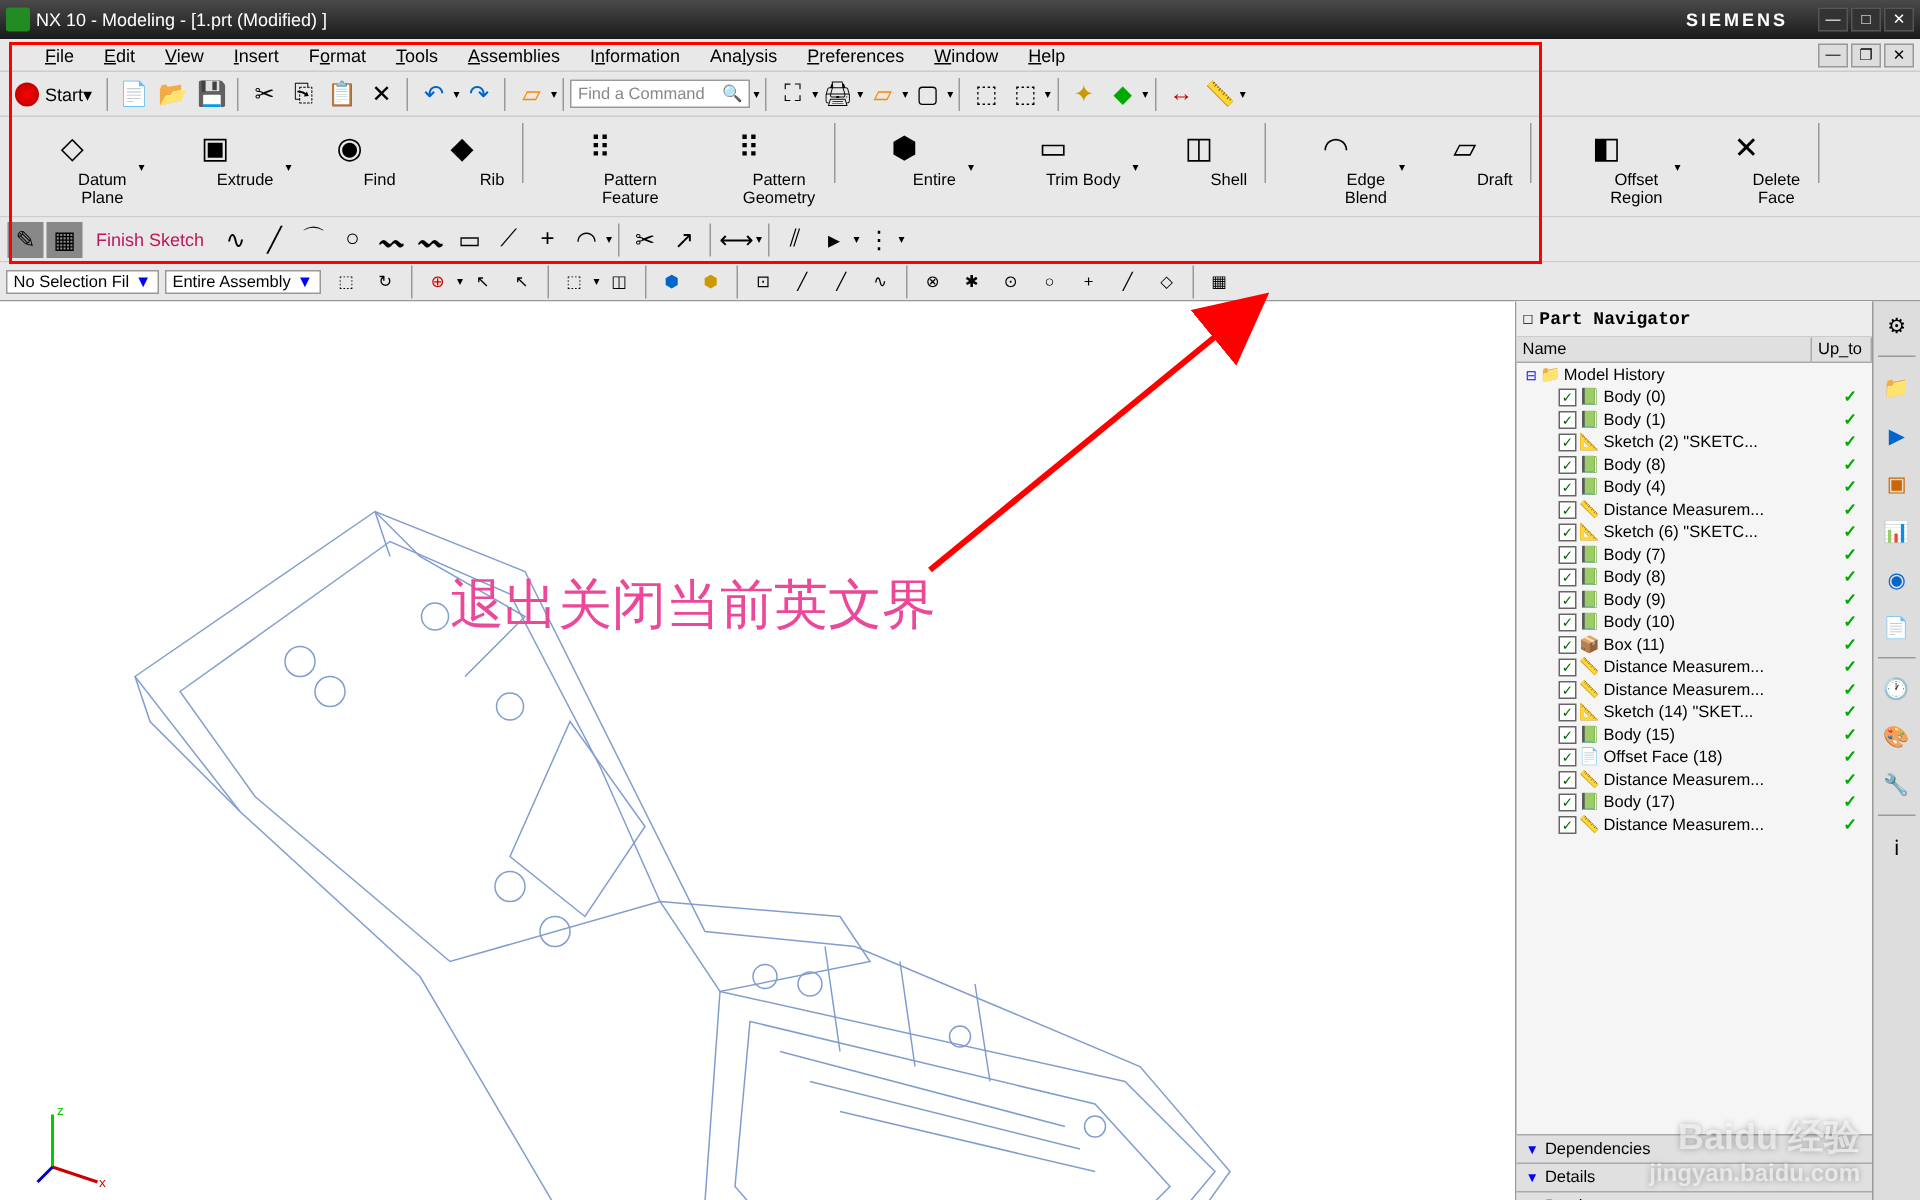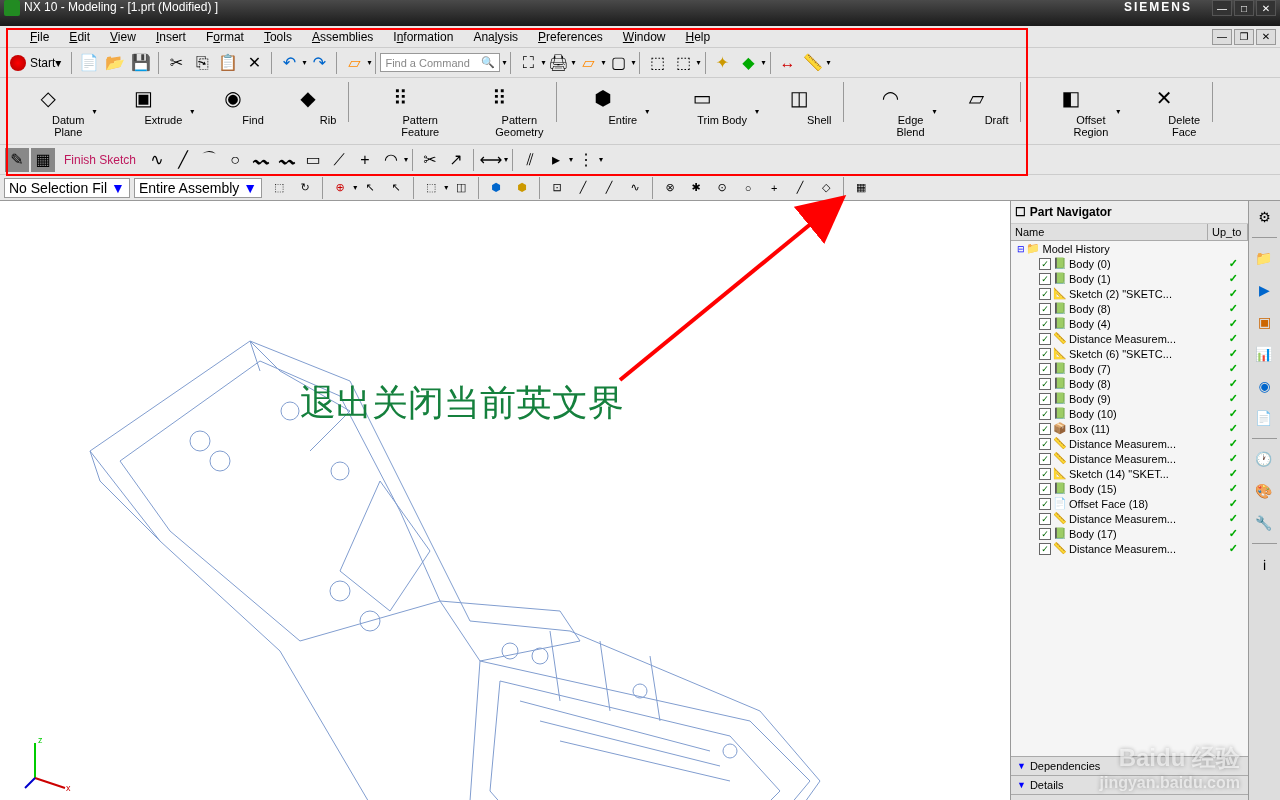--- a/index.html
+++ b/index.html
@@ -1,17 +1,17 @@
 <!DOCTYPE html>
 <html><head>
 <meta charset="utf-8">
 <style>
 * { margin:0; padding:0; box-sizing:border-box; font-family:"MS Sans Serif",Tahoma,sans-serif; }
 body { width:1280px; height:800px; background:#fff; overflow:hidden; position:relative; }
-.titlebar { height:26px; background:linear-gradient(180deg,#4a4a4a,#1a1a1a); color:#fff; display:flex; align-items:flex-start; padding:0 4px; font-size:12px; }
+.titlebar { height:26px; background:linear-gradient(180deg,#4a4a4a,#1a1a1a); color:#fff; display:flex; align-items:center; padding:0 4px; font-size:12px; }
 .titlebar .app-icon { width:16px; height:16px; background:#228B22; border-radius:2px; margin-right:4px; }
 .titlebar .title { flex:1; }
 .titlebar .brand { font-weight:bold; letter-spacing:2px; margin-right:20px; }
 .win-controls { display:flex; gap:2px; }
 .win-btn { width:20px; height:16px; background:#333; border:1px solid #555; color:#fff; font-size:10px; display:flex; align-items:center; justify-content:center; cursor:pointer; }
 .highlight-border { position:absolute; border:2px solid red; pointer-events:none; z-index:50; }
 .menubar { height:22px; background:#e8e8e8; display:flex; align-items:center; padding-left:20px; font-size:12px; border-bottom:1px solid #ccc; }
 .menu-item { padding:2px 10px; cursor:pointer; }
 .menu-item span { text-decoration:underline; }
 .toolbar { background:#e8e8e8; display:flex; align-items:center; padding:2px 4px; border-bottom:1px solid #ccc; }
@@ -21,41 +21,41 @@
 .start-btn { display:flex; align-items:center; padding:2px 6px; font-size:12px; cursor:pointer; }
 .start-btn::before { content:""; width:16px; height:16px; background:radial-gradient(circle,#f00,#a00); border-radius:50%; margin-right:4px; }
 .search-box { border:1px solid #999; background:#fff; padding:2px 4px; width:120px; font-size:11px; color:#888; display:flex; align-items:center; justify-content:space-between; }
 .ribbon { background:#e8e8e8; display:flex; align-items:flex-start; padding:4px; border-bottom:1px solid #ccc; }
 .rbtn { display:flex; flex-direction:column; align-items:center; padding:2px 6px; margin:0 2px; cursor:pointer; font-size:11px; text-align:center; min-width:50px; }
 .rbtn .icon { width:28px; height:28px; margin-bottom:2px; display:flex; align-items:center; justify-content:center; font-size:20px; }
 .rbtn .label { line-height:12px;margin-left:40px; }
 .sketch-toolbar { height:30px; background:#e8e8e8; display:flex; align-items:center; padding:2px 4px; border-bottom:1px solid #ccc; }
 .finish-sketch { font-size:12px; padding:2px 8px; color:#be185d; }
 .filter-bar { height:26px; background:#e8e8e8; display:flex; align-items:center; padding:2px 4px; border-bottom:1px solid #999; font-size:11px; }
-.combo { border:1px solid #999; background:#fff; padding:1px 4px; font-size:14px; display:flex; align-items:center; cursor:pointer; }
+.combo { border:1px solid #999; background:#fff; padding:1px 4px; font-size:11px; display:flex; align-items:center; cursor:pointer; }
 .combo .dd { color:#00f; margin-left:4px; }
 .main { display:flex; height:calc(800px - 26px - 22px - 30px - 54px - 30px - 26px); position:relative; }
 .viewport { flex:1; background:#fff; position:relative; }
 .sidebar-right { width:32px; background:#ddd; border-left:1px solid #999; display:flex; flex-direction:column; align-items:center; padding-top:4px; gap:8px; }
 .side-icon { width:24px; height:24px; cursor:pointer; display:flex; align-items:center; justify-content:center; font-size:14px; }
 .part-nav { position:absolute; right:32px; top:0; width:238px; height:100%; background:#f5f5f5; border-left:1px solid #999; font-size:12px; display:flex; flex-direction:column; }
-.part-nav-header { font-family:Liberation Sans, sans-serif; font-weight:bold; padding:4px; background:#ededed; border-bottom:1px solid #ccc; display:flex; align-items:center; }
+.part-nav-header { font-family:Liberation Mono, monospace; font-weight:bold; padding:4px; background:#ededed; border-bottom:1px solid #ccc; display:flex; align-items:center; }
 .part-nav-header::before { content:"☐"; margin-right:4px; }
 .col-head { display:flex; background:#e0e0e0; border-bottom:1px solid #aaa; font-family:monospace; font-size:11px; }
 .col-head div { padding:2px 4px; border-right:1px solid #aaa; }
 .tree { flex:1; overflow-y:auto; font-family:monospace; font-size:11px; }
 .tree-item { display:flex; align-items:center; padding:1px 4px; white-space:nowrap; }
 .tree-item .chk { width:12px; height:12px; border:1px solid #666; background:#fff; margin-right:2px; display:inline-flex; align-items:center; justify-content:center; font-size:9px; color:#060; }
 .tree-item .ico { width:14px; display:inline-flex; justify-content:center; margin-right:2px; }
 .tree-item .txt { flex:1; overflow:hidden; text-overflow:ellipsis; }
 .tree-item .ok { color:#0a0; font-weight:bold; margin-right:6px; }
 .panel-footer { background:#e0e0e0; }
 .panel-footer div { padding:3px 6px; border-top:1px solid #aaa; font-family:monospace; font-size:11px; display:flex; align-items:center; cursor:pointer; }
 .panel-footer .exp { color:#00f; margin-right:4px; font-size:9px; }
-.annotation { position:absolute; color:#15803d; font-size:36px; font-weight:normal; text-align:center; line-height:1.3; z-index:40; pointer-events:none; font-family:"Microsoft YaHei",sans-serif; }
+.annotation { position:absolute; color:#ec4899; font-size:36px; font-weight:normal; text-align:center; line-height:1.3; z-index:40; pointer-events:none; font-family:"Microsoft YaHei",sans-serif; }
 .arrow-svg { position:absolute; z-index:39; pointer-events:none; }
 .axis { position:absolute; bottom:20px; left:20px; width:60px; height:60px; }
 .watermark { position:absolute; bottom:8px; right:40px; color:rgba(255,255,255,0.6); font-size:24px; font-weight:bold; text-shadow:0 0 4px rgba(0,0,0,0.3); z-index:60; pointer-events:none; text-align:right; }
 .watermark .sm { font-size:16px; display:block; }
 </style>
 </head>
 <body>
 
 <div class="titlebar">
   <div class="app-icon"></div>

